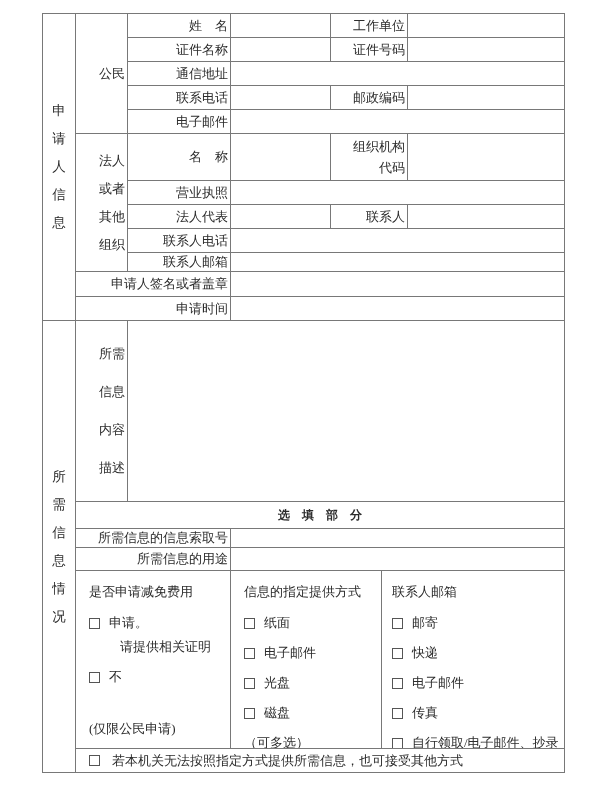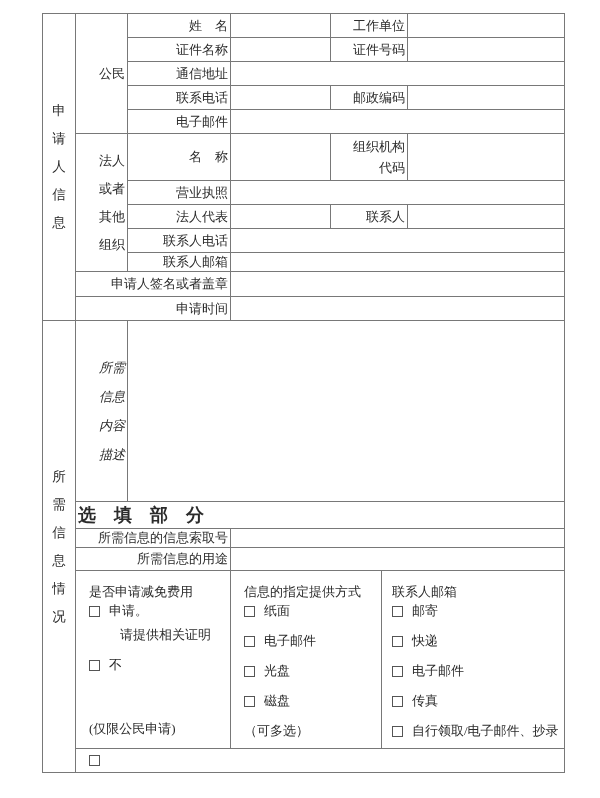--- a/index.html
+++ b/index.html
@@ -24,28 +24,28 @@
     overflow: hidden;
   }
   td.lbl { text-align: right; vertical-align: middle; }
   td.val { background: #ffffff; }
   .pre { white-space: pre-line; }
 
   td.side { text-align: center; vertical-align: middle; }
   .side .pre, td.side { line-height: 28px; font-size: 13.5px; }
 
   .org-label { line-height: 28px; }
-  .desc-label { line-height: 29px; font-style: italic; }
+  .desc-label { line-height: 38px; }
   .code-label { line-height: 21px; }
 
-  .optional-header { vertical-align: middle; font-weight: bold; font-size: 18px; }
+  .optional-header { text-align: center; vertical-align: middle; font-weight: bold; font-size: 12px; }
 
   td.cbx { vertical-align: top; padding: 12px 8px 10px 13px; }
   .cbx-wrap { display: flex; flex-direction: column; height: 155px; }
-  .cbx-title { margin-bottom: 1px; white-space: nowrap; }
+  .cbx-title { margin-bottom: 13px; white-space: nowrap; }
   .opt { display: flex; align-items: center; margin-bottom: 12px; white-space: nowrap; }
   .cb {
     display: inline-block; flex: 0 0 auto;
     width: 11px; height: 11px;
     border: 1px solid #555555; background: #ffffff;
     margin-right: 9px;
   }
   .opt-note { margin: -6px 0 12px 20px; white-space: nowrap; text-align: center; }
   .footnote { margin-top: auto; white-space: nowrap; }
 
@@ -224,18 +224,19 @@
               <span>自行领取/电子邮件、抄录</span>
             </div>
 
           </div>
         </td>
       </tr>
       <tr style="height:24px">
         <td class="fallback" colspan="6">
           <div class="fallback-inner">
             <span class="cb" style="margin-right:12px"></span>
+            <span>若本机关无法按照指定方式提供所需信息，也可接受其他方式</span>
           </div>
         </td>
       </tr>
     </tbody>
   </table>
 </div>
 
 </body></html>

